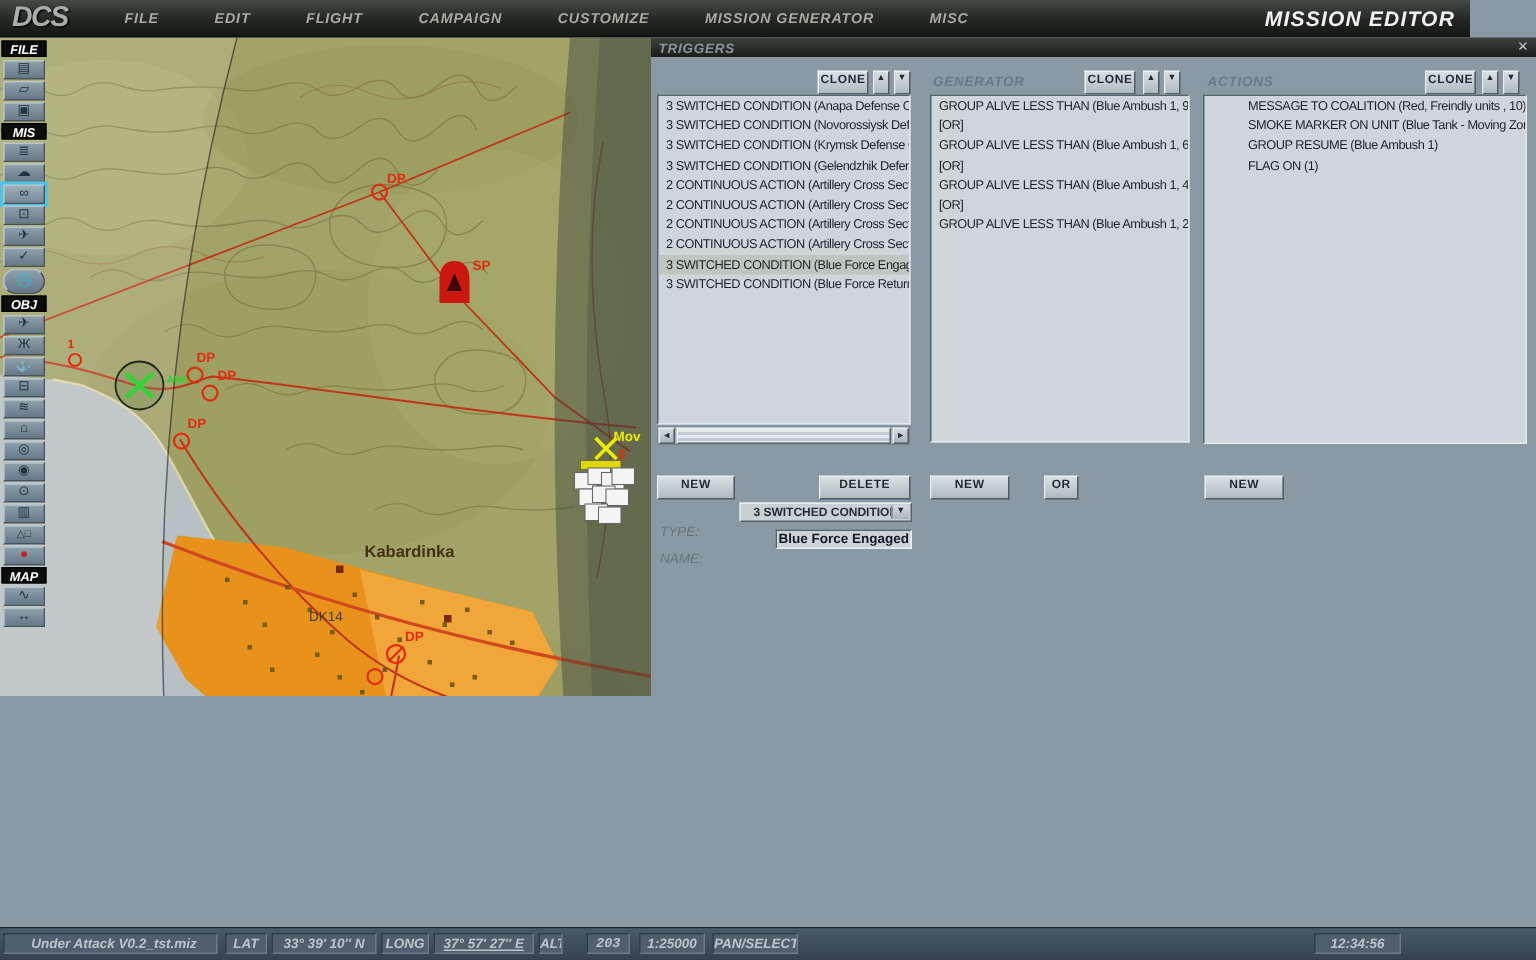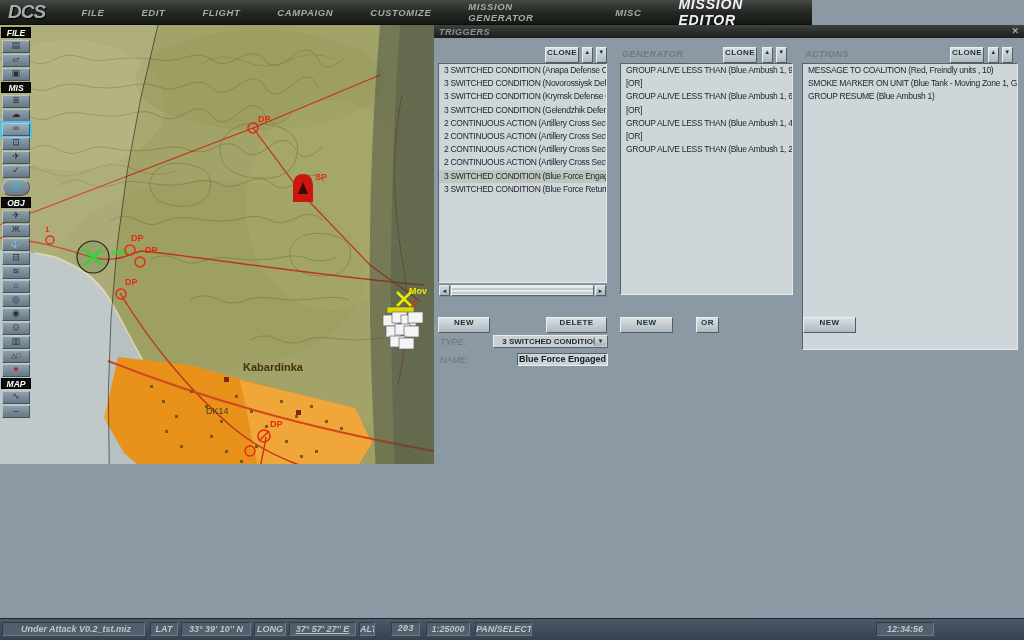--- a/index.html
+++ b/index.html
@@ -1,20 +1,20 @@
 <!DOCTYPE html>
 <html><head>
 <meta charset="utf-8">
 <style>
   html,body{margin:0;padding:0;background:#222;}
   #screen{position:relative;width:1024px;height:640px;overflow:hidden;
     font-family:"Liberation Sans",sans-serif;background:#8a99a4;}
 
   
-  .menubar{position:absolute;left:0;top:0;width:812px;height:25px;
+  .menubar{position:absolute;left:0;top:0;width:980px;height:25px;
     background:linear-gradient(#454a45,#232623 55%,#151815);
     display:flex;align-items:center;border-bottom:1px solid #0c0e0c;box-sizing:border-box;gap:13px;}
   .logo{font-style:italic;font-weight:bold;font-size:19px;letter-spacing:-1px;
     color:#a9aeab;margin-left:8px;width:62px;text-shadow:1px 1px 1px #000;}
   .menu-item{font-size:9.5px;font-weight:bold;font-style:italic;color:#a9aba1;
     margin-right:24px;letter-spacing:.6px;cursor:default;}
   .app-title{margin-left:auto;margin-right:10px;color:#f2f2f2;font-size:14px;
     font-weight:bold;font-style:italic;letter-spacing:.8px;}
 
   
@@ -55,21 +55,21 @@
   .li{height:13.2px;line-height:13.2px;font-size:8.5px;letter-spacing:-0.3px;
     color:#1c2328;padding-left:5px;white-space:nowrap;overflow:hidden;cursor:pointer;}
   .li.sel{background:#bfc6bf;}
   .hscroll{position:absolute;box-sizing:border-box;height:13px;background:#9fadb4;
     border:1px solid #7c8a92;display:flex;align-items:stretch;}
   .hs-arrow{width:11px;background:linear-gradient(#d4dbde,#aab5bb);border:1px solid;
     border-color:#e8eef0 #4f5d66 #4f5d66 #e8eef0;font-size:6px;line-height:10px;
     text-align:center;color:#22303a;box-sizing:border-box;cursor:pointer;}
   .hs-thumb{flex:1;margin:0 1px;background:repeating-linear-gradient(#e4eaec 0 2px,#c2ccd0 2px 4px);
     border:1px solid;border-color:#eef2f4 #5a6870 #5a6870 #eef2f4;box-sizing:border-box;cursor:grab;}
-  .field-label{position:absolute;font-size:9px;font-weight:normal;font-style:italic;color:#67747e;}
+  .field-label{position:absolute;font-size:9px;font-weight:normal;font-style:italic;color:#67747e;margin-top:12px;}
   .dropdown{position:absolute;box-sizing:border-box;height:13px;background:#c9d0d4;
     border:1px solid;border-color:#e8eef0 #55636c #55636c #e8eef0;
     font-size:8px;font-weight:bold;color:#1f2b33;text-align:center;line-height:11px;cursor:pointer;}
   .dd-caret{position:absolute;right:1px;top:1px;width:11px;height:9px;font-size:6px;line-height:9px;
     background:linear-gradient(#d4dbde,#a8b3b9);border-left:1px solid #7c8a92;text-align:center;}
   .textfield{position:absolute;box-sizing:border-box;height:13px;background:#cdd4d8;
     border:1px solid;border-color:#55636c #e8eef0 #e8eef0 #55636c;
     font-size:9px;font-weight:bold;color:#10181e;text-align:center;line-height:11px;cursor:text;}
 
   
@@ -334,24 +334,25 @@
       <div class="li">[OR]</div>
       <div class="li">GROUP ALIVE LESS THAN (Blue Ambush 1, 25)</div>
     </div>
     <div class="btn" style="left:186px;top:292px;width:53px;">NEW</div>
     <div class="btn" style="left:262px;top:292px;width:23px;">OR</div>
 
     <div class="col-label" style="left:371px;top:24px;">ACTIONS</div>
     <div class="btn" style="left:516px;top:22px;width:34px;">CLONE</div>
     <div class="btn arrow-btn" style="left:554px;top:22px;width:11px;">▲</div>
     <div class="btn arrow-btn" style="left:568px;top:22px;width:11px;">▼</div>
-    <div class="listbox" style="left:368px;top:38px;width:216px;height:287px;">
+    <div class="listbox" style="left:368px;top:38px;width:216px;height:233px;padding-left:24px;">
       <div class="li">MESSAGE TO COALITION (Red, Freindly units , 10)</div>
       <div class="li">SMOKE MARKER ON UNIT (Blue Tank - Moving Zone 1, GREEN)</div>
       <div class="li">GROUP RESUME (Blue Ambush 1)</div>
+      <div class="li">FLAG ON (1)</div>
     </div>
     <div class="btn" style="left:369px;top:292px;width:53px;">NEW</div>
   </div>
 
   <div class="statusbar">
     <div class="sb-box sb-left" style="left:2px;width:143px;">Under Attack V0.2_tst.miz</div>
     <div class="sb-box" style="left:150px;width:28px;">LAT</div>
     <div class="sb-box" style="left:181px;width:70px;">33° 39' 10'' N</div>
     <div class="sb-box" style="left:254px;width:32px;">LONG</div>
     <div class="sb-box" style="left:289px;width:67px;text-decoration:underline;">37° 57' 27'' E</div>

